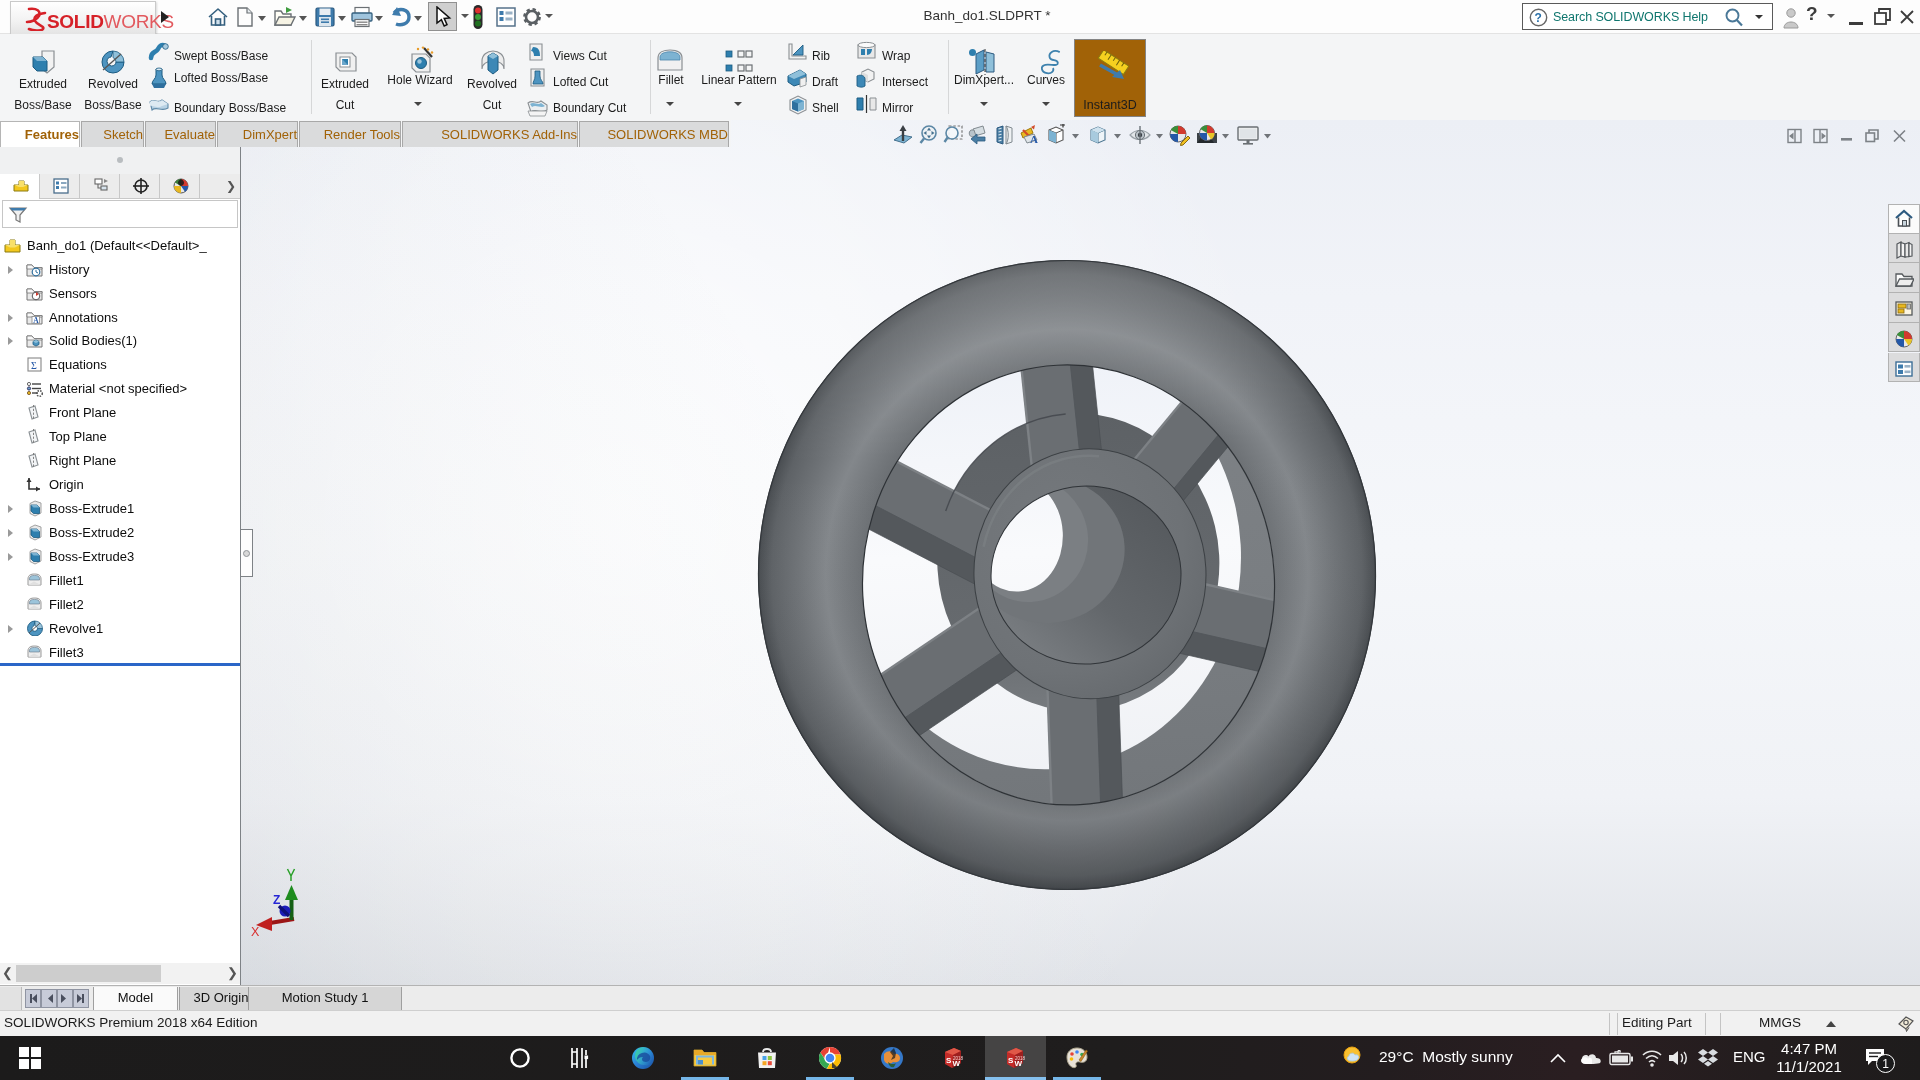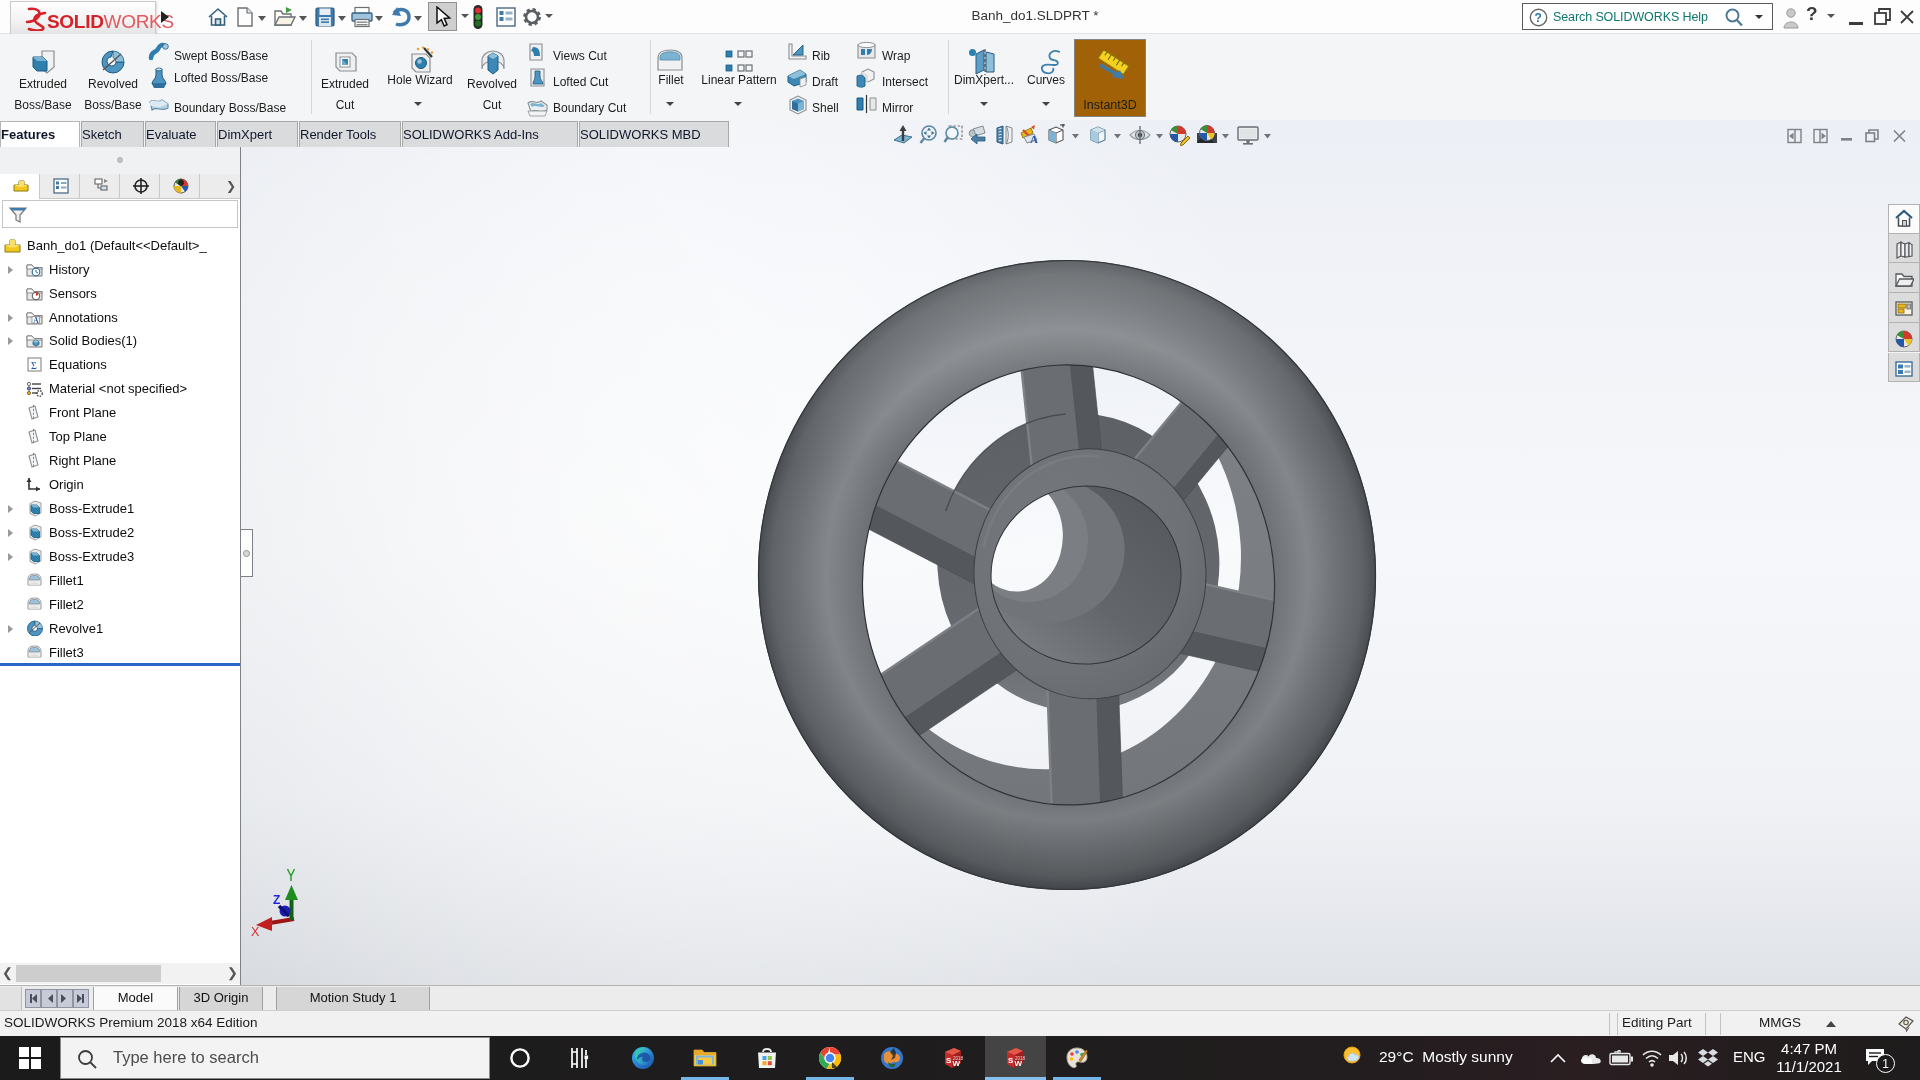--- a/index.html
+++ b/index.html
@@ -1,19 +1,19 @@
 <!DOCTYPE html>
 <html><head><meta charset="utf-8"><style>
 *{margin:0;padding:0;box-sizing:border-box}
 html,body{width:1920px;height:1080px;overflow:hidden;font-family:"Liberation Sans",sans-serif;background:#fff}
 .abs{position:absolute}
 #titlebar{position:absolute;left:0;top:0;width:1920px;height:34px;background:#fdfdfd;border-bottom:1px solid #e3e3e3}
 #ribbon{position:absolute;left:0;top:34px;width:1920px;height:86px;background:#f4f5f6}
 #tabrow{position:absolute;left:0;top:120px;width:731px;height:27px;background:#f4f5f6}
-.tab{position:absolute;top:1px;height:26px;background:#dadbdc;border:1px solid #a8a8a8;border-bottom:none;font-size:13px;color:#0f172a;text-align:left;line-height:25px}
+.tab{position:absolute;top:1px;height:26px;background:#dadbdc;border:1px solid #a8a8a8;border-bottom:none;font-size:13px;color:#a16207;text-align:right;line-height:25px}
 .tab.active{background:#fff;font-weight:bold;border-color:#b5b5b5}
 .rlabel{position:absolute;font-size:12px;color:#1c1c1c;text-align:center;white-space:nowrap;line-height:21px}
 .rdiv{position:absolute;top:40px;height:74px;width:1px;background:#d6d7d8}
 .dd{position:absolute;width:0;height:0;border-left:4px solid transparent;border-right:4px solid transparent;border-top:4px solid #555}
 #leftpanel{position:absolute;left:0;top:147px;width:241px;height:838px;background:#fff;border-right:1px solid #7e8286}
 #lp-top{position:absolute;left:0;top:0;width:240px;height:27px;background:#f0f1f2}
 .treerow{position:absolute;left:0;width:240px;height:24px;font-size:13px;color:#0c0c0c;line-height:24px;white-space:nowrap}
 #statusbar{position:absolute;left:0;top:1010px;width:1920px;height:26px;background:#f1f1f1;border-top:1px solid #cfcfcf;font-size:13.5px;color:#1a1a1a}
 #taskbar{position:absolute;left:0;top:1036px;width:1920px;height:44px;background:linear-gradient(90deg,#1c1b1b 0%,#1f1d1d 58%,#231d1f 72%,#2a1e21 82%,#231d1e 92%,#1e1c1c 100%)}
 #modeltabs{position:absolute;left:0;top:985px;width:1920px;height:25px;background:#ececec;border-top:1px solid #b3b3b3}
@@ -224,21 +224,21 @@
   <rect x="10.5" y="11.5" width="7" height="3" fill="#9ab2c6"></rect>
  </svg>
 
  <svg class="abs" style="left:520px;top:5px" width="24" height="24" viewBox="0 0 24 24">
   <circle cx="12" cy="12" r="7.2" fill="none" stroke="#5a5f63" stroke-width="3.4" stroke-dasharray="3.1,2.6"></circle>
   <circle cx="12" cy="12" r="6" fill="none" stroke="#5a5f63" stroke-width="2.6"></circle>
   <circle cx="12" cy="12" r="2.6" fill="#fdfdfd"></circle>
  </svg>
  <div class="dd" style="left:545px;top:14px"></div>
 
- <div class="abs" style="left:860px;top:8px;width:350px;text-align:center;font-size:13.5px;color:#333">Banh_do1.SLDPRT *</div>
+ <div class="abs" style="left:812px;top:8px;width:350px;text-align:center;font-size:13.5px;color:#333">Banh_do1.SLDPRT *</div>
 
  <div class="abs" style="left:1522px;top:3px;width:251px;height:27px;background:#fff;border:1.5px solid #5a5a5a">
    <svg class="abs" style="left:6px;top:3.5px" width="19" height="19" viewBox="0 0 19 19">
      <circle cx="9.5" cy="9.5" r="8.2" fill="none" stroke="#666" stroke-width="1.4"></circle>
      <text x="5.5" y="14" font-size="12" font-weight="bold" fill="#2a70a8">?</text>
    </svg>
    <div class="abs" style="left:30px;top:6px;font-size:12.5px;color:#0f766e;letter-spacing:-0.1px">Search SOLIDWORKS Help</div>
    <svg class="abs" style="left:200px;top:3px" width="22" height="22" viewBox="0 0 22 22">
      <circle cx="9.5" cy="8.5" r="6" fill="none" stroke="#4a7898" stroke-width="1.9"></circle>
      <line x1="13.8" y1="13" x2="19" y2="18.5" stroke="#4a7898" stroke-width="2.2"></line>
@@ -814,21 +814,21 @@
   <path d="M12,5 l-5,4.5 l5,4.5 z"></path>
         <rect x="5" y="5" width="2" height="9"></rect>
   <path d="M28,5 l-5,4.5 l5,4.5 z"></path>
   <path d="M36,5 l5,4.5 l-5,4.5 z"></path>
   <path d="M52,5 l5,4.5 l-5,4.5 z"></path>
         <rect x="57" y="5" width="2" height="9"></rect>
  </g>
 </svg>
 <div class="mtab" style="left:93px;width:85px;background:#fafafa;font-weight:normal">Model</div>
 <div class="mtab" style="left:179px;width:84px">3D Origin</div>
-<div class="mtab" style="left:276px;width:154px">Motion Study 1</div>
+<div class="mtab" style="left:248px;width:154px">Motion Study 1</div>
 </div>
 
 <div id="statusbar">
 <div class="abs" style="left:4px;top:4px">SOLIDWORKS Premium 2018 x64 Edition</div>
 <div class="abs" style="left:1609px;top:2px;width:1px;height:22px;background:#c4c4c4"></div>
 <div class="abs" style="left:1617px;top:2px;width:1px;height:22px;background:#c4c4c4"></div>
 <div class="abs" style="left:1622px;top:4px">Editing Part</div>
 <div class="abs" style="left:1705px;top:2px;width:1px;height:22px;background:#c4c4c4"></div>
 <div class="abs" style="left:1720px;top:2px;width:1px;height:22px;background:#c4c4c4"></div>
 <div class="abs" style="left:1759px;top:4px">MMGS</div>
@@ -842,27 +842,20 @@
 
 <div id="taskbar">
 
  <svg class="abs" style="left:19px;top:11px" width="22" height="22" viewBox="0 0 22 22">
   <rect x="0" y="0" width="10" height="10" fill="#fff"></rect>
       <rect x="12" y="0" width="10" height="10" fill="#fff"></rect>
   <rect x="0" y="12" width="10" height="10" fill="#fff"></rect>
       <rect x="12" y="12" width="10" height="10" fill="#fff"></rect>
  </svg>
 
- <div class="abs" style="left:60px;top:1px;width:430px;height:42px;background:#f3f3f3;border:1px solid #8a8a8a">
-  <svg class="abs" style="left:16px;top:11px" width="20" height="20" viewBox="0 0 20 20">
-   <circle cx="8.5" cy="8.5" r="6.5" fill="none" stroke="#3c3c3c" stroke-width="1.8"></circle>
-   <line x1="13.5" y1="13.5" x2="19" y2="19" stroke="#3c3c3c" stroke-width="1.8"></line>
-  </svg>
-  <div class="abs" style="left:52px;top:10px;font-size:16.5px;color:#4c4c4c">Type here to search</div>
- </div>
 
  <svg class="abs" style="left:509px;top:11px" width="22" height="22" viewBox="0 0 22 22">
       <circle cx="11" cy="11" r="8.6" fill="none" stroke="#fff" stroke-width="2.4"></circle>
     </svg>
 
  <svg class="abs" style="left:569px;top:11px" width="22" height="22" viewBox="0 0 22 22">
   <g stroke="#fff" stroke-width="1.7" fill="none">
    <path d="M3,1 L3,21 M8,1 L8,21"></path>
         <path d="M3,5 L8,5 M3,17 L8,17"></path>
    <path d="M13,1 L13,21"></path>

